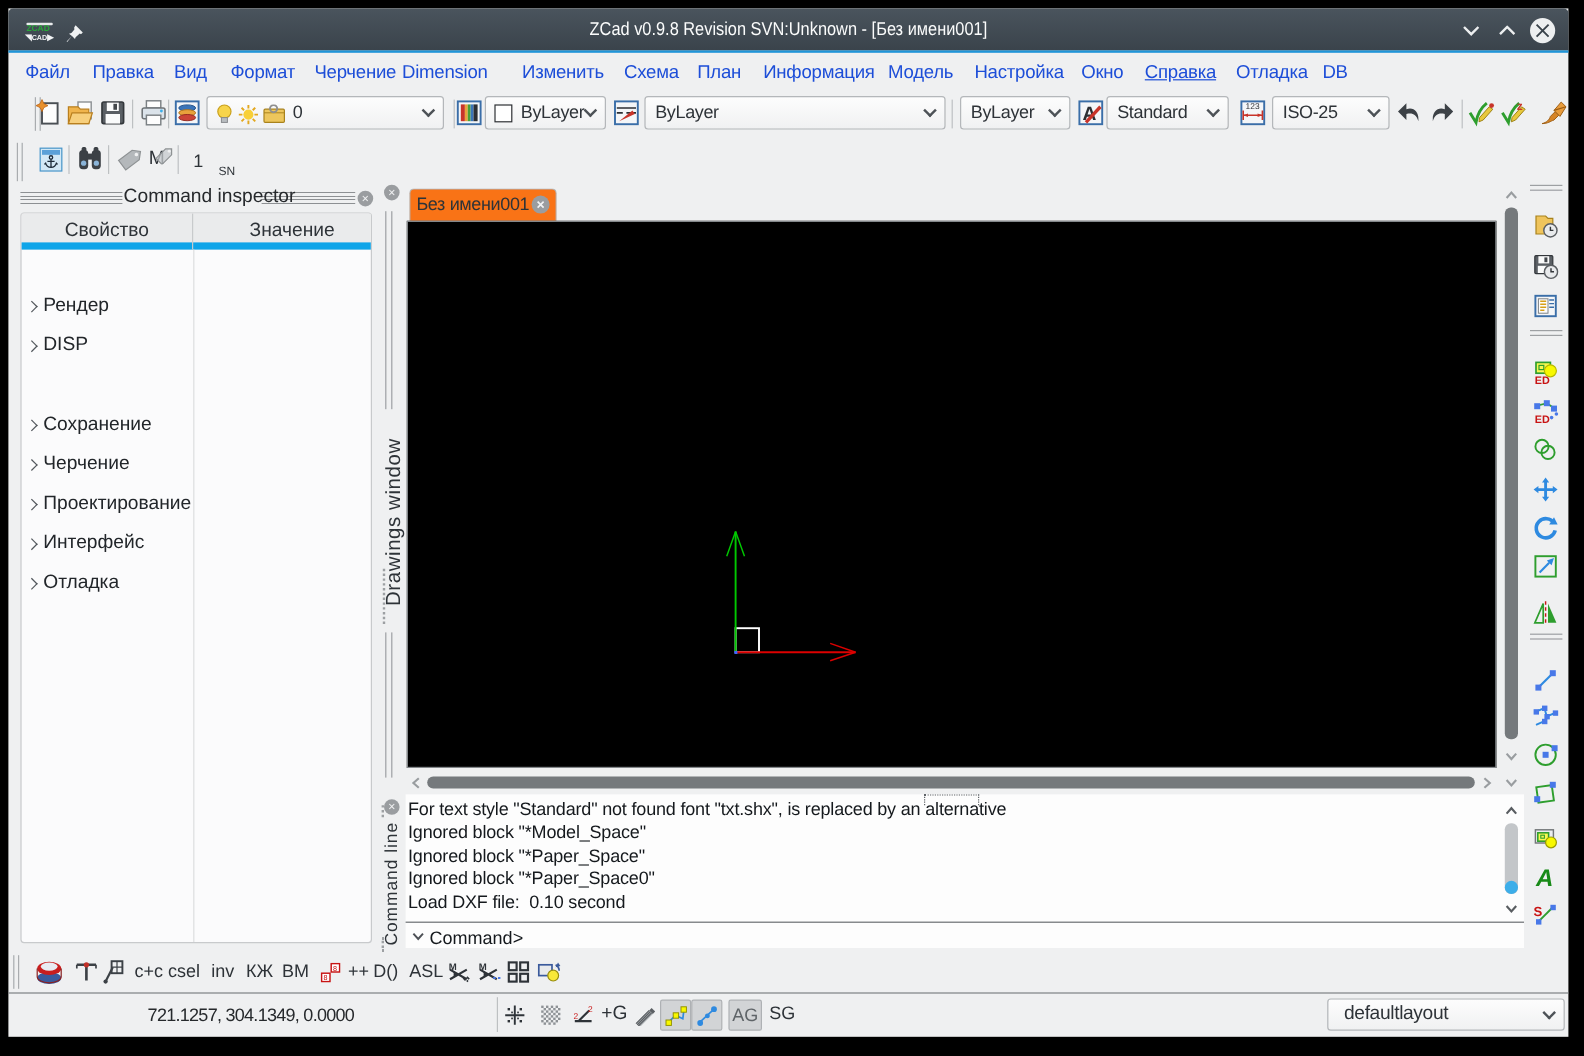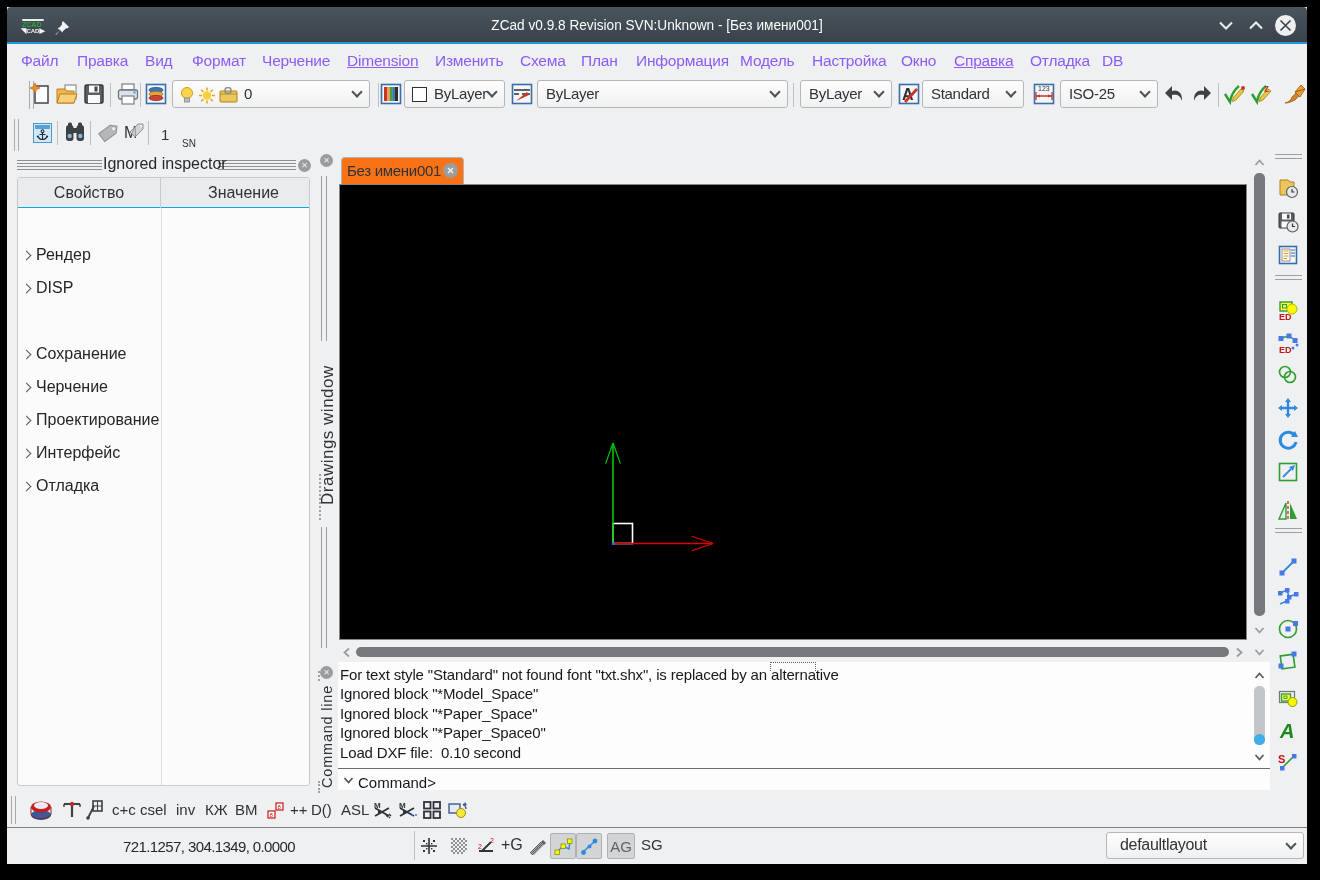--- a/index.html
+++ b/index.html
@@ -6,34 +6,34 @@
 html,body { width:1320px; height:880px; background:#000; overflow:hidden; }
 body { font-family:"Liberation Sans", sans-serif; color:#2e3338; }
 #win { position:absolute; left:7px; top:7px; width:1300px; height:857px; background:#eff0f1; }
 .abs { position:absolute; }
 
 #titlebar { left:0; top:0; width:1300px; height:35px; background:linear-gradient(#4a545d,#3a434b); border-radius:4px 4px 0 0; }
 #bluebar { left:0; top:35px; width:1300px; height:2px; background:#2095d8; }
 #title-text { left:0; top:0; width:1300px; height:35px; line-height:35px; text-align:center; color:#fbfcfc; font-size:15.5px; transform:scaleX(0.88); }
 
 #menubar { left:0; top:37px; width:1300px; height:33px; }
-.mi { position:absolute; top:37px; height:33px; line-height:33px; font-size:15.5px; letter-spacing:-0.2px; color:#8b5cf6; }
+.mi { position:absolute; top:37px; height:33px; line-height:33px; font-size:15.5px; letter-spacing:-0.2px; color:#1d4ed8; }
 
 .sep { position:absolute; width:1px; background:#bdc0c2; }
 .handle { position:absolute; width:5px; border-left:1px solid #a9acaf; border-right:1px solid #a9acaf; }
 .combo { position:absolute; height:28px; background:linear-gradient(#fdfdfd,#f0f1f2); border:1px solid #b4b7ba; border-radius:3px; font-size:15px; letter-spacing:-0.3px; color:#2e3338; }
 .combo .cv { position:absolute; right:8px; top:50%; width:8px; height:8px; margin-top:-6px; border-right:2px solid #4d5257; border-bottom:2px solid #4d5257; transform:rotate(45deg); }
 .ticon { position:absolute; width:24px; height:24px; }
 .txt { position:absolute; font-size:15px; color:#2e3338; }
 svg { display:block; }
 
 #oi-close, .closebtn { position:absolute; width:13px; height:13px; border-radius:50%; background:#9a9da0; }
 .closebtn:before { content:"✕"; position:absolute; left:0; top:0; width:13px; height:13px; line-height:13px; text-align:center; font-size:8px; color:#eff0f1; }
 #table { left:10px; top:170px; width:293px; height:609px; background:#fbfbfc; border:1px solid #c8cacc; border-radius:3px; }
-#thead { position:absolute; left:0; top:0; width:100%; height:30px; background:#eaebec; border-bottom:1px solid #0ea5e9; font-size:16px; }
+#thead { position:absolute; left:0; top:0; width:100%; height:30px; background:#eaebec; border-bottom:6px solid #0ea5e9; font-size:16px; }
 .row { position:absolute; left:0; width:100%; height:33px; font-size:16px; color:#22262a; }
 .row .chev { position:absolute; left:5px; top:12px; width:7px; height:7px; border-right:1.6px solid #51565b; border-top:1.6px solid #51565b; transform:rotate(45deg); }
 .vlabel { position:absolute; writing-mode:vertical-rl; transform:rotate(180deg); font-size:15px; color:#2e3338; text-align:center; }
 .dlines { position:absolute; width:6px; border-left:1px solid #9da0a3; border-right:1px solid #9da0a3; }
 .hlines { position:absolute; height:5px; border-top:1px solid #9da0a3; border-bottom:1px solid #9da0a3; }
 .ricon { left:1270px; width:22px; height:22px; }
 </style>
 </head>
 <body>
 <div id="win">
@@ -63,21 +63,21 @@
   <svg class="abs" style="left:1272px;top:12px;" width="13" height="13" viewBox="0 0 13 13">
       <path d="M1.5 1.5 L11.5 11.5 M11.5 1.5 L1.5 11.5" stroke="#3a434b" stroke-width="1.6"></path>
     </svg>
   <div class="abs" id="menubar"></div>
 
   <div class="mi" style="left:14px;">Файл</div>
   <div class="mi" style="left:70px;">Правка</div>
   <div class="mi" style="left:138px;">Вид</div>
   <div class="mi" style="left:185px;">Формат</div>
   <div class="mi" style="left:255px;">Черчение</div>
-  <div class="mi" style="left:340px;text-decoration:underline;">Dimension</div>
+  <div class="mi" style="left:328px;">Dimension</div>
   <div class="mi" style="left:428px;">Изменить</div>
   <div class="mi" style="left:513px;">Схема</div>
   <div class="mi" style="left:574px;">План</div>
   <div class="mi" style="left:629px;">Информация</div>
   <div class="mi" style="left:733px;">Модель</div>
   <div class="mi" style="left:805px;">Настройка</div>
   <div class="mi" style="left:894px;">Окно</div>
   <div class="mi" style="left:947px;text-decoration:underline;">Справка</div>
   <div class="mi" style="left:1023px;">Отладка</div>
   <div class="mi" style="left:1095px;">DB</div>
@@ -251,21 +251,21 @@
   <svg class="abs" style="left:122px;top:112px;" width="18" height="18" viewBox="0 0 18 18">
     <path d="M1 13 L9 5 L14 5 L14 10 L6 18 Z" fill="#c6c9cc" fill-opacity="0.75" stroke="#8e9294" stroke-width="1"></path>
     <circle cx="12" cy="7" r="1.2" fill="#eff0f1"></circle>
   </svg>
   <div class="sep" style="left:141px;top:114px;height:24px;"></div>
   <div class="txt" style="left:154px;top:119px;font-size:15px;">1</div>
   <div class="txt" style="left:175px;top:119px;font-size:10px;margin-top:12px;">SN</div>
 
   <div class="abs" style="left:10px;top:153px;width:85px;height:10px;background:repeating-linear-gradient(#8d9093 0 1px, rgba(0,0,0,0) 1px 3px);"></div>
   <div class="abs" style="left:211px;top:153px;width:78px;height:10px;background:repeating-linear-gradient(#8d9093 0 1px, rgba(0,0,0,0) 1px 3px);"></div>
-  <div class="abs" style="left:96px;top:148px;width:115px;text-align:center;font-size:16px;color:#26292c;white-space:nowrap;">Ignored inspector</div>
+  <div class="abs" style="left:96px;top:148px;width:115px;text-align:center;font-size:16px;color:#26292c;white-space:nowrap;">Command inspector</div>
   <div class="closebtn" style="left:291px;top:152px;"></div>
 
   <div class="abs" id="table">
     <div id="thead">
       <div style="position:absolute;left:0;top:0;width:143px;height:30px;line-height:29px;text-align:center;border-right:1px solid #c8cacc;">Свойство</div>
       <div style="position:absolute;left:160px;top:0;right:0;height:30px;line-height:29px;text-align:center;">Значение</div>
     </div>
     <div style="position:absolute;left:143px;top:30px;width:1px;bottom:0;background:#dcdedf;"></div>
     <div class="row" style="top:62px;">
         <span class="chev"></span>

